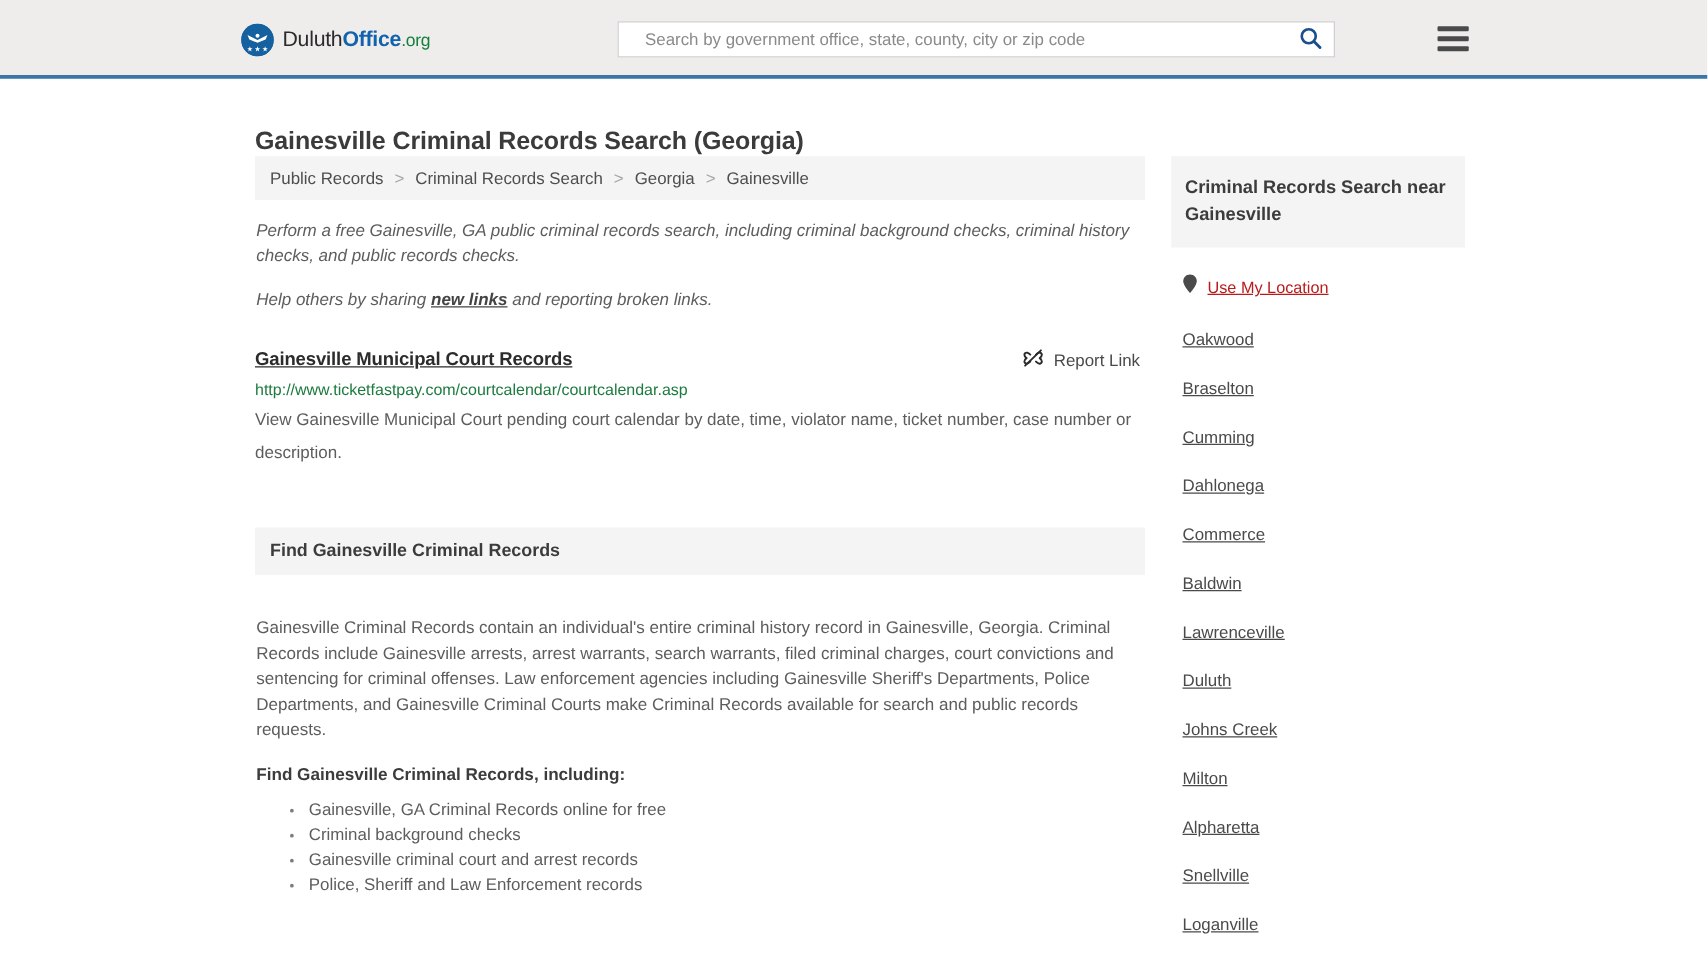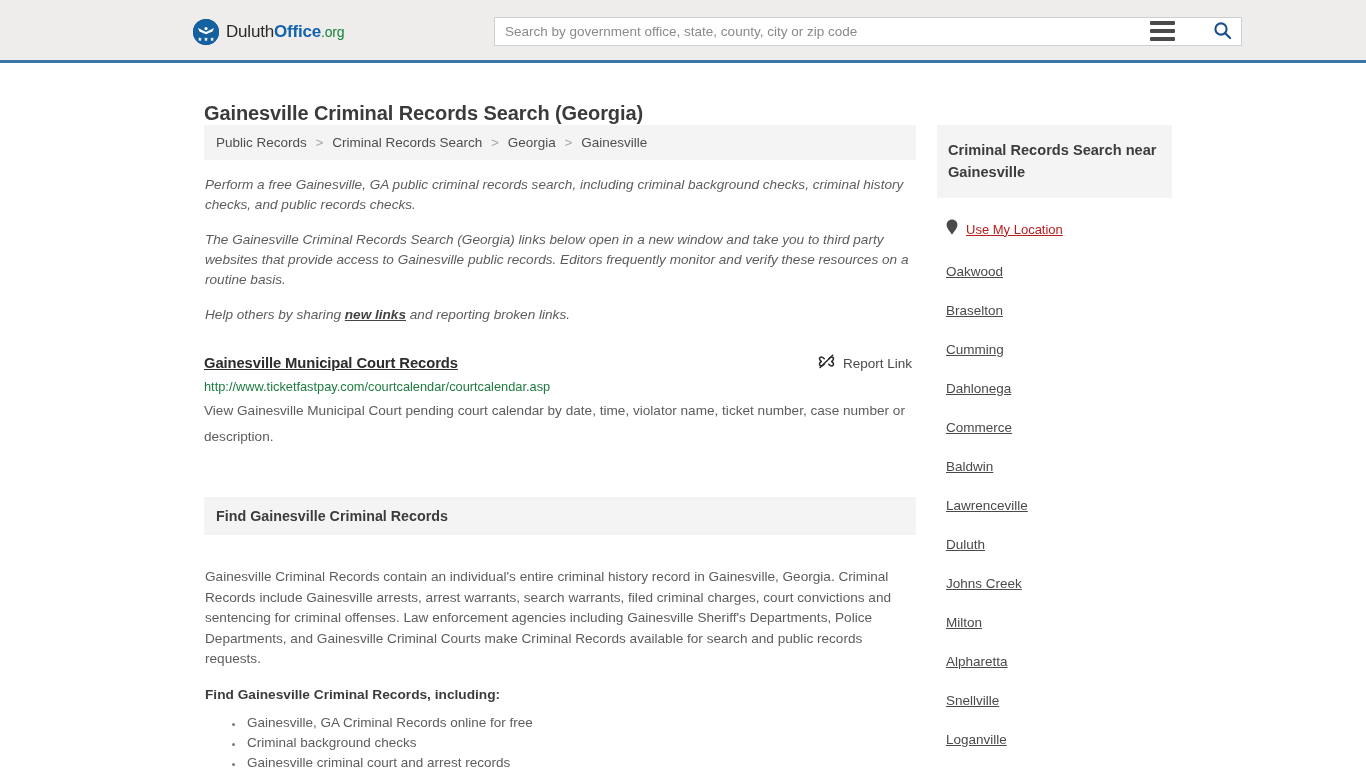--- a/index.html
+++ b/index.html
@@ -44,26 +44,27 @@
     white-space: nowrap;
   }
   .logo-text .b { color: #1262ad; font-weight: bold; }
   .logo-text .c { color: #2b2b2b; }
   .logo-text .org { color: #15803d; font-size: 14px; }
 
   .search-wrap {
     position: absolute;
     left: 494px;
     top: 17px;
-    width: 748px;
+    width: 574px;
     height: 29px;
     background: #ffffff;
     border: 1px solid #cfcfcf;
     display: flex;
     align-items: center;
+    padding-left: 11px;
   }
   .search-input {
     flex: 1;
     border: 0;
     outline: 0;
     background: transparent;
     font-family: "Liberation Sans", sans-serif;
     font-size: 13.5px;
     color: #333;
     padding: 0 10px;
@@ -310,21 +311,20 @@
       <a href="#">Public Records</a>
       <span class="sep">&gt;</span>
       <a href="#">Criminal Records Search</a>
       <span class="sep">&gt;</span>
       <a href="#">Georgia</a>
       <span class="sep">&gt;</span>
       <a href="#">Gainesville</a>
     </div>
 
     <p class="para">Perform a free Gainesville, GA public criminal records search, including criminal background checks, criminal history checks, and public records checks.</p>
-    <p class="para">The Gainesville Criminal Records Search (Georgia) links below open in a new window and take you to third party websites that provide access to Gainesville public records. Editors frequently monitor and verify these resources on a routine basis.</p>
     <p class="para"><span>Help others by sharing </span><a class="inline-link" href="#">new links</a><span> and reporting broken links.</span></p>
 
     <div class="result">
       <div class="result-head">
         <a class="result-title" href="#">Gainesville Municipal Court Records</a>
         <span class="report-link">
           <span>
             <svg width="17" height="17" viewBox="0 0 18 18">
               <g fill="none" stroke="#2b2b2b" stroke-width="1.6" stroke-linecap="round">
                 <path d="M6.6 6.1 C4.6 4.1 3.1 4.0 2.2 4.9 C1.2 5.9 1.5 7.3 3.3 9.1"></path>

